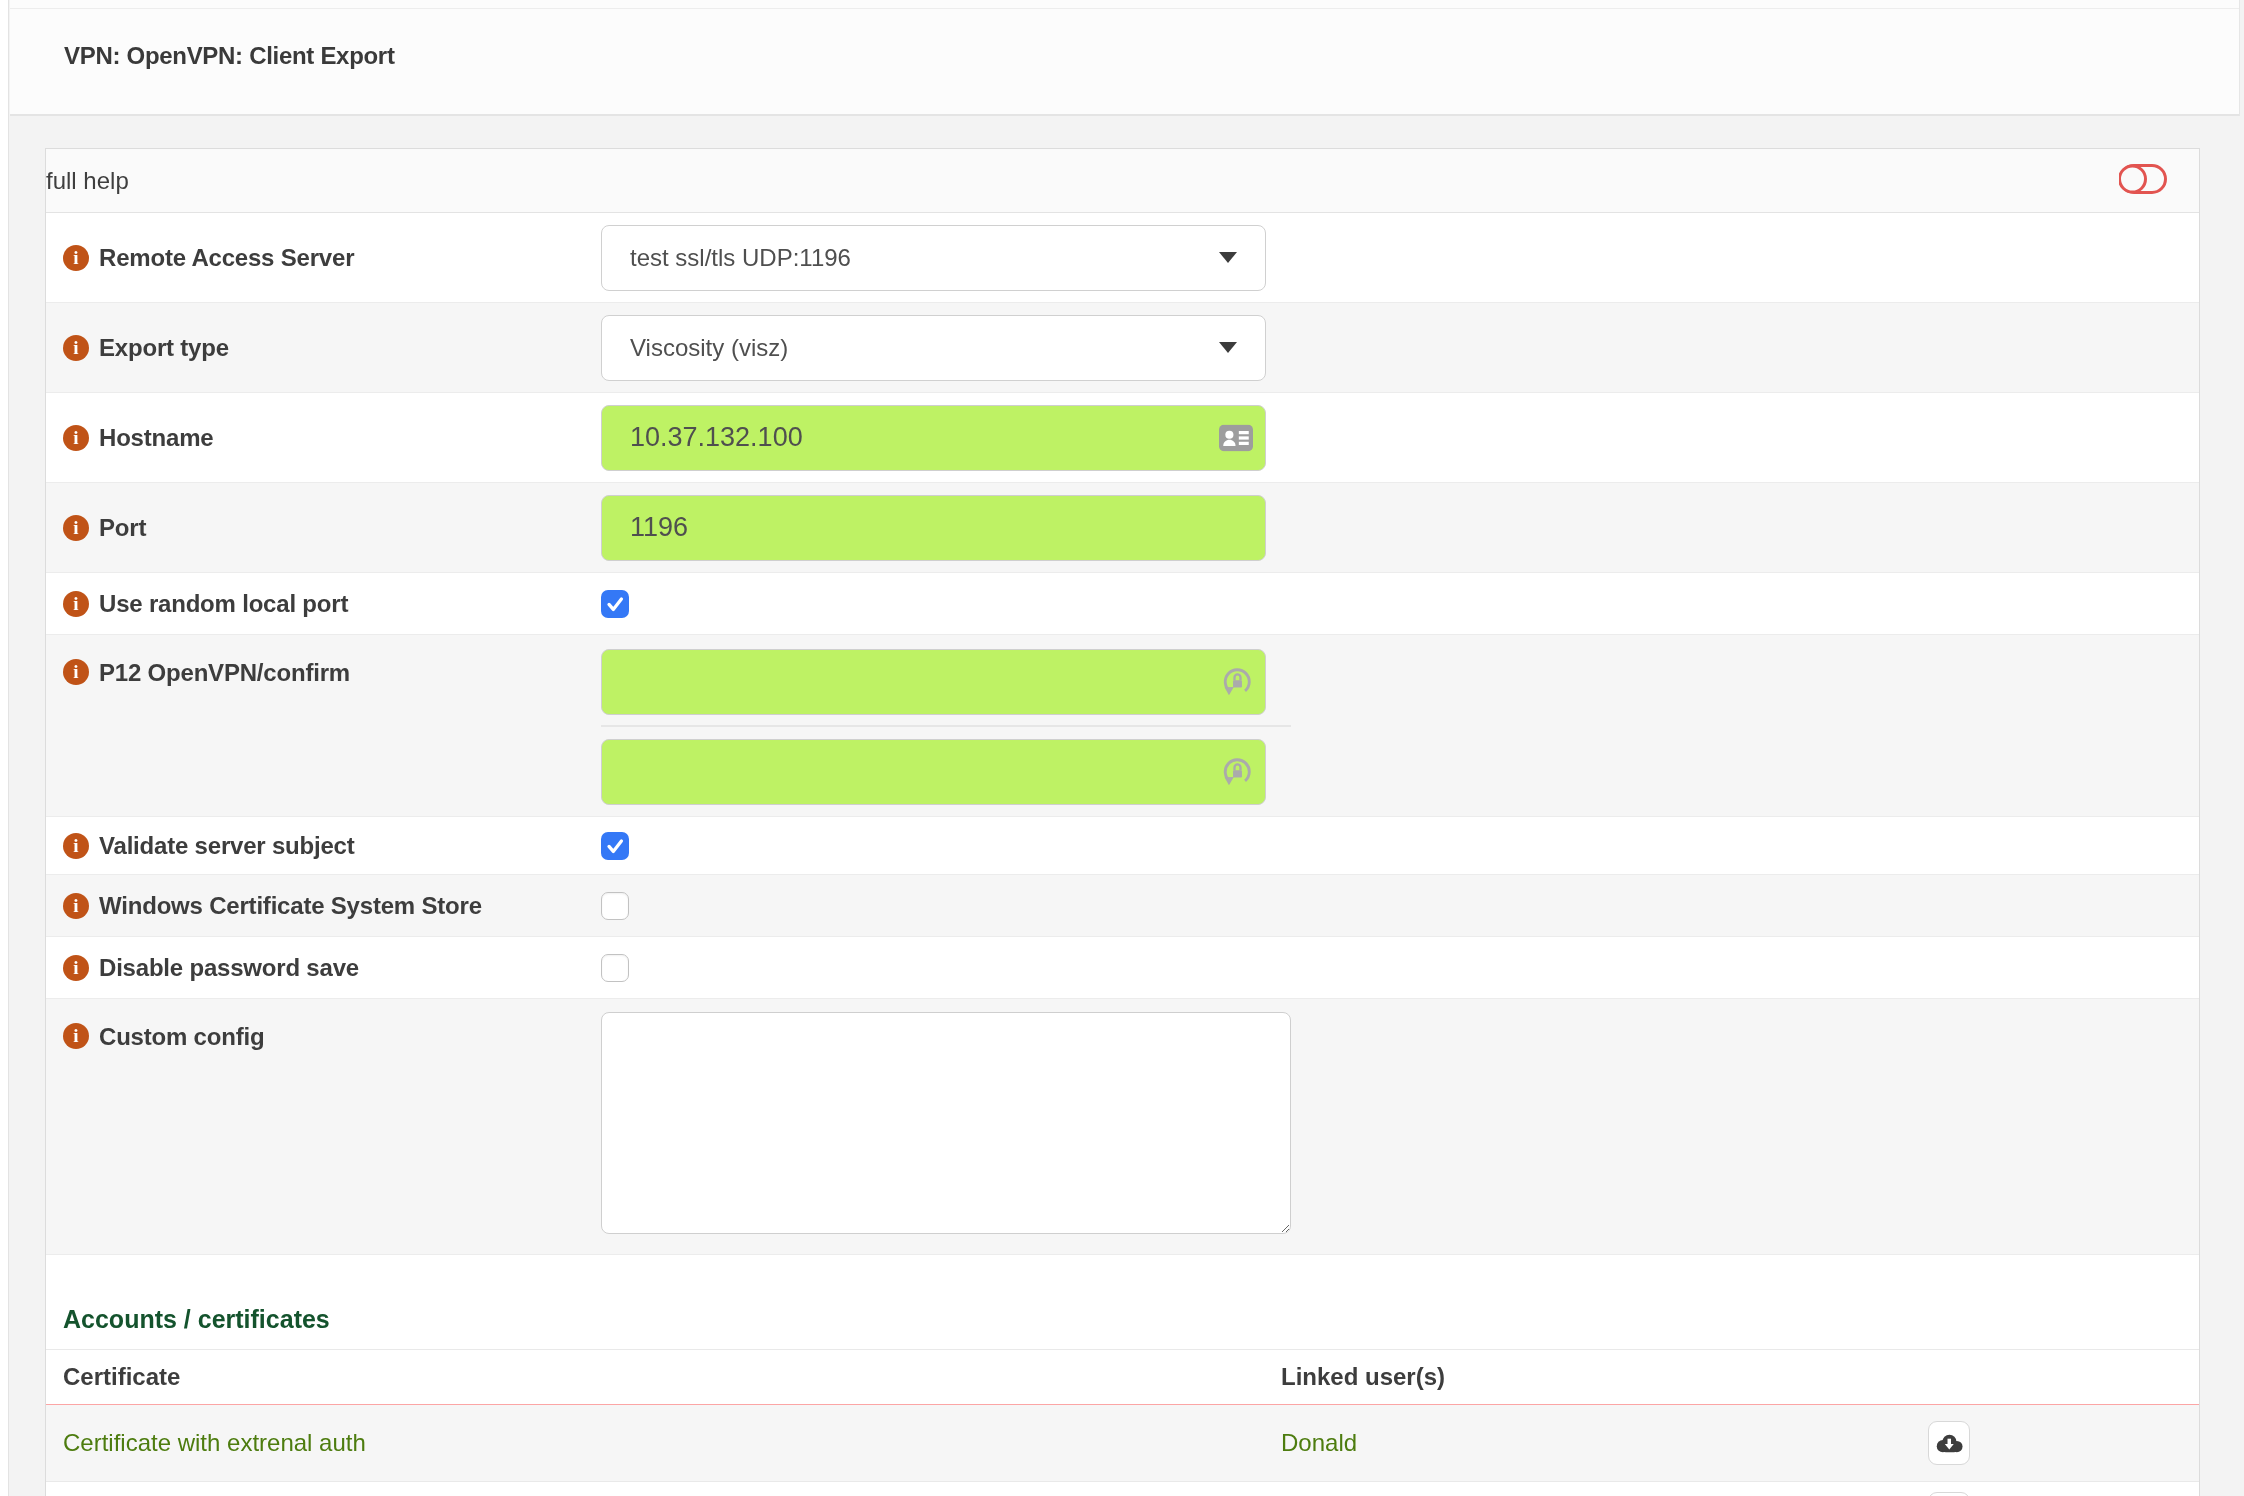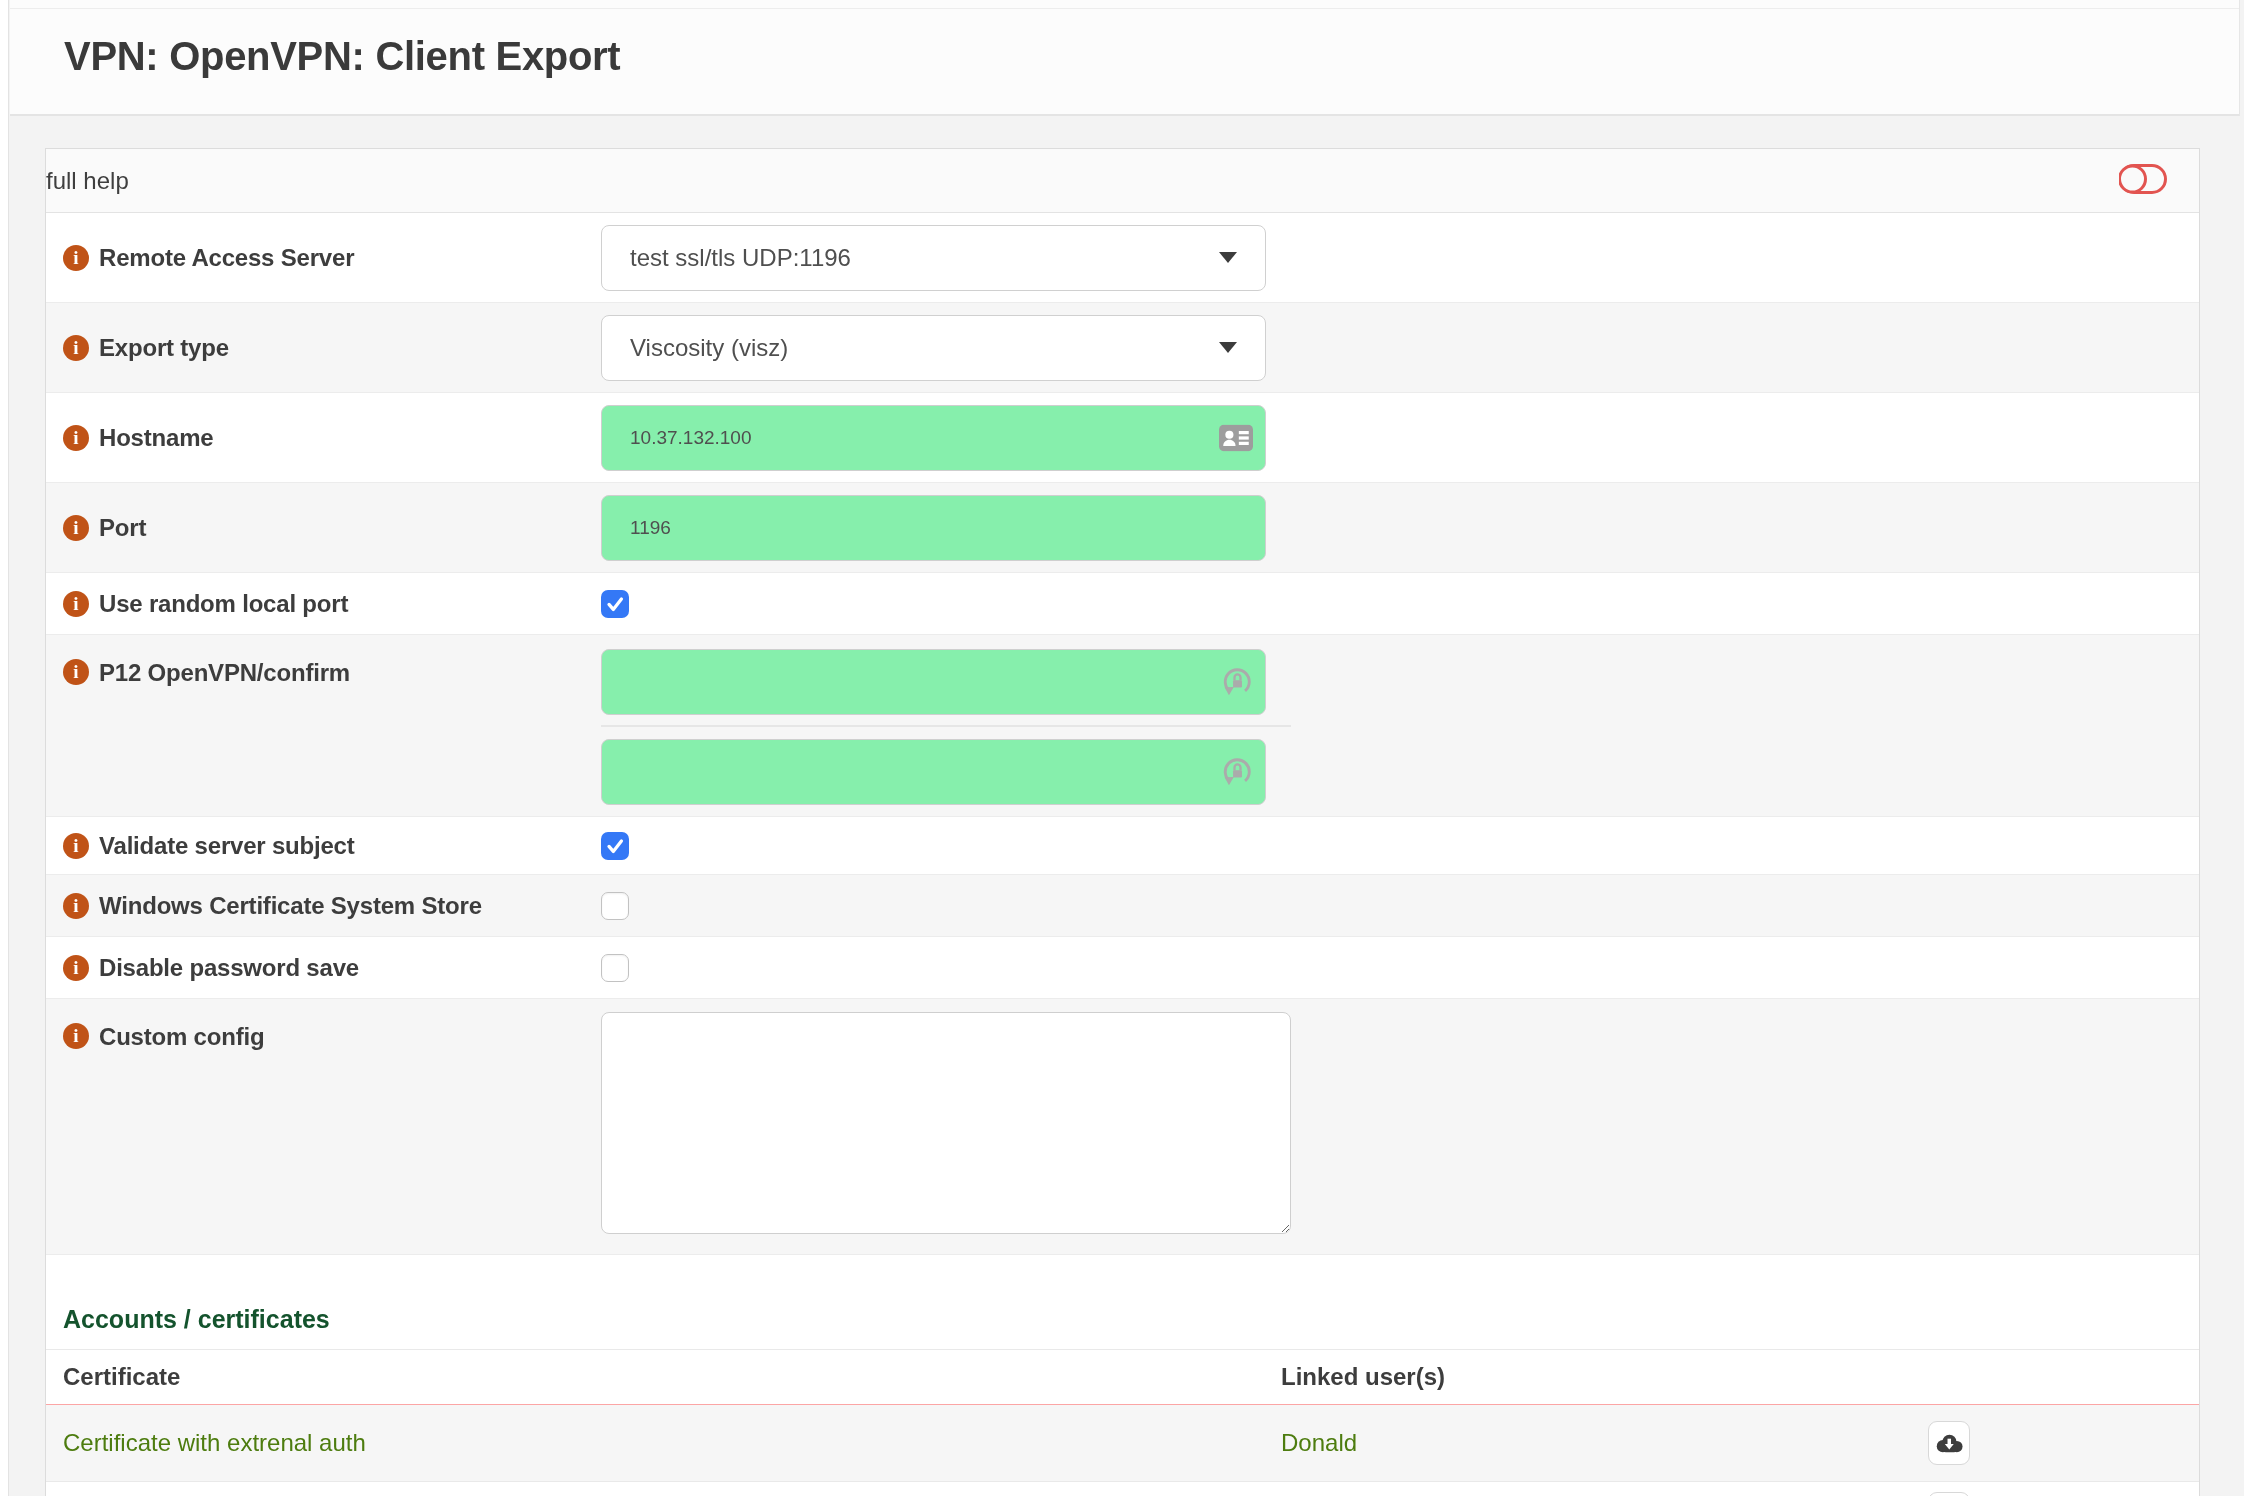--- a/index.html
+++ b/index.html
@@ -8,21 +8,21 @@
     background:#f3f3f3;
     font-family:"Liberation Sans","DejaVu Sans",sans-serif;
     -webkit-font-smoothing:antialiased;
   }
   
   .sidebar-sliver{position:absolute;left:0;top:0;width:9px;height:100%;background:#ffffff;border-right:1px solid #e3e3e3;box-sizing:border-box;}
 
   
   .page-header{position:absolute;left:10px;top:0;width:2230px;height:116px;background:#fcfcfc;border-bottom:2px solid #e4e4e4;border-right:1px solid #e6e6e6;box-sizing:border-box;}
   .header-topline{position:absolute;left:0;right:0;top:8px;height:1px;background:#ededed;}
-  .page-title{position:absolute;left:54px;top:32px;margin:0;font-size:40px;line-height:48px;font-weight:700;color:#3a3a3a;letter-spacing:-.3px;}
+  .page-title{position:absolute;left:54px;top:32px;margin:0;font-size:24px;line-height:48px;font-weight:700;color:#3a3a3a;letter-spacing:-.3px;}
 
   
   .content{position:absolute;left:45px;top:148px;width:2155px;height:1420px;background:#fff;border:1px solid #dcdcdc;box-sizing:border-box;}
 
   .panel-heading{height:64px;background:#fafafa;border-bottom:1px solid #e3e3e3;box-sizing:border-box;display:flex;align-items:center;justify-content:space-between;gap:14px;padding-right:32px;}
   .full-help-label{font-size:24px;color:#3f3f3f;}
   .toggle-off{display:block;}
 
   
   .frow{display:flex;border-bottom:1px solid #ececec;box-sizing:border-box;background:#fff;}
@@ -39,21 +39,21 @@
   .fcontrol.col{display:block;padding-top:14px;}
   .fcontrol.pad-top{align-items:flex-start;padding-top:13px;}
 
   .info-icon{width:26px;height:26px;flex:none;border-radius:50%;background:#c05317;color:#fff;font-family:"Liberation Serif","DejaVu Serif",serif;font-weight:700;font-size:19px;line-height:25px;text-align:center;box-sizing:border-box;}
 
   .select{width:665px;height:66px;background:#fff;border:1px solid #d0d0d0;border-radius:8px;box-sizing:border-box;display:flex;align-items:center;justify-content:space-between;padding:0 28px;cursor:default;}
   .select-value{font-size:24px;color:#4f4f4f;text-align:right;}
   .caret{width:0;height:0;border-left:9px solid transparent;border-right:9px solid transparent;border-top:11px solid #3c3c3c;}
 
   .input-wrap{position:relative;width:665px;}
-  .text-input{width:665px;height:66px;box-sizing:border-box;border:1px solid #cfcfcf;border-radius:8px;background:#86efac;font-family:inherit;font-size:19px;color:#4f4f4f;padding:0 58px 0 28px;outline:none;}
+  .text-input{width:665px;height:66px;box-sizing:border-box;border:1px solid #cfcfcf;border-radius:8px;background:#bef264;font-family:inherit;font-size:27px;color:#4f4f4f;padding:0 58px 0 28px;outline:none;}
   .input-icon{position:absolute;right:13px;top:50%;transform:translateY(-50%);line-height:0;}
 
   .pw-divider{width:690px;height:2px;background:#e6e6e6;margin:10px 0 12px;}
 
   .checkbox{width:28px;height:28px;border-radius:7px;box-sizing:border-box;background:#fff;border:1.5px solid #c2c2c2;box-shadow:inset 0 1px 2px rgba(0,0,0,.06);display:flex;align-items:center;justify-content:center;}
   .checkbox svg{display:none;}
   .checkbox.checked{background:#3478f6;border:none;box-shadow:none;}
   .checkbox.checked svg{display:block;}
 
   .custom-textarea{width:690px;height:222px;box-sizing:border-box;border:1px solid #cfcfcf;border-radius:8px;background:#fff;resize:both;font-family:inherit;font-size:24px;color:#4f4f4f;padding:12px 16px;outline:none;}

